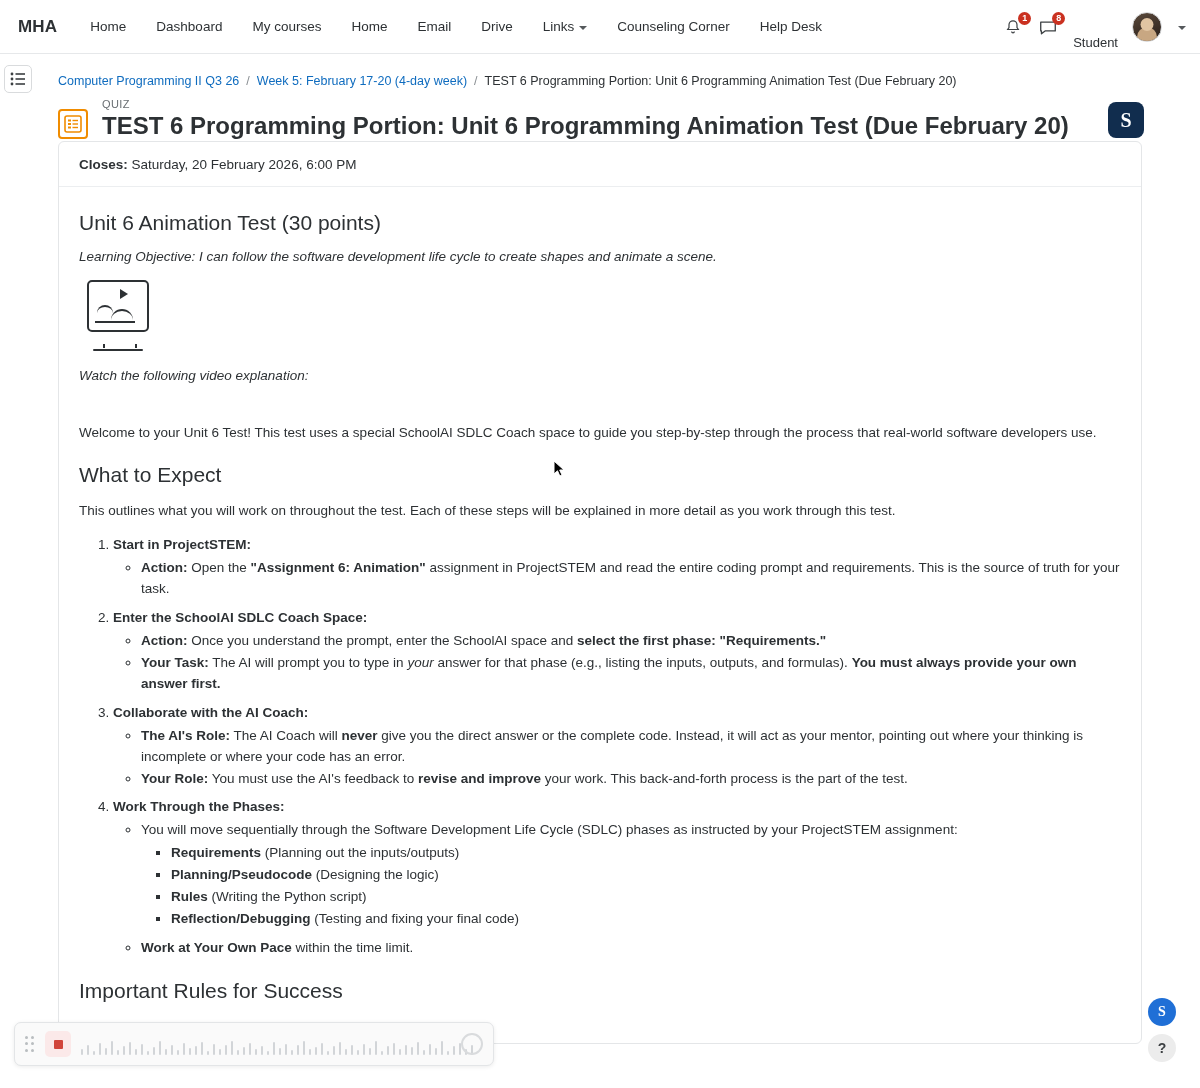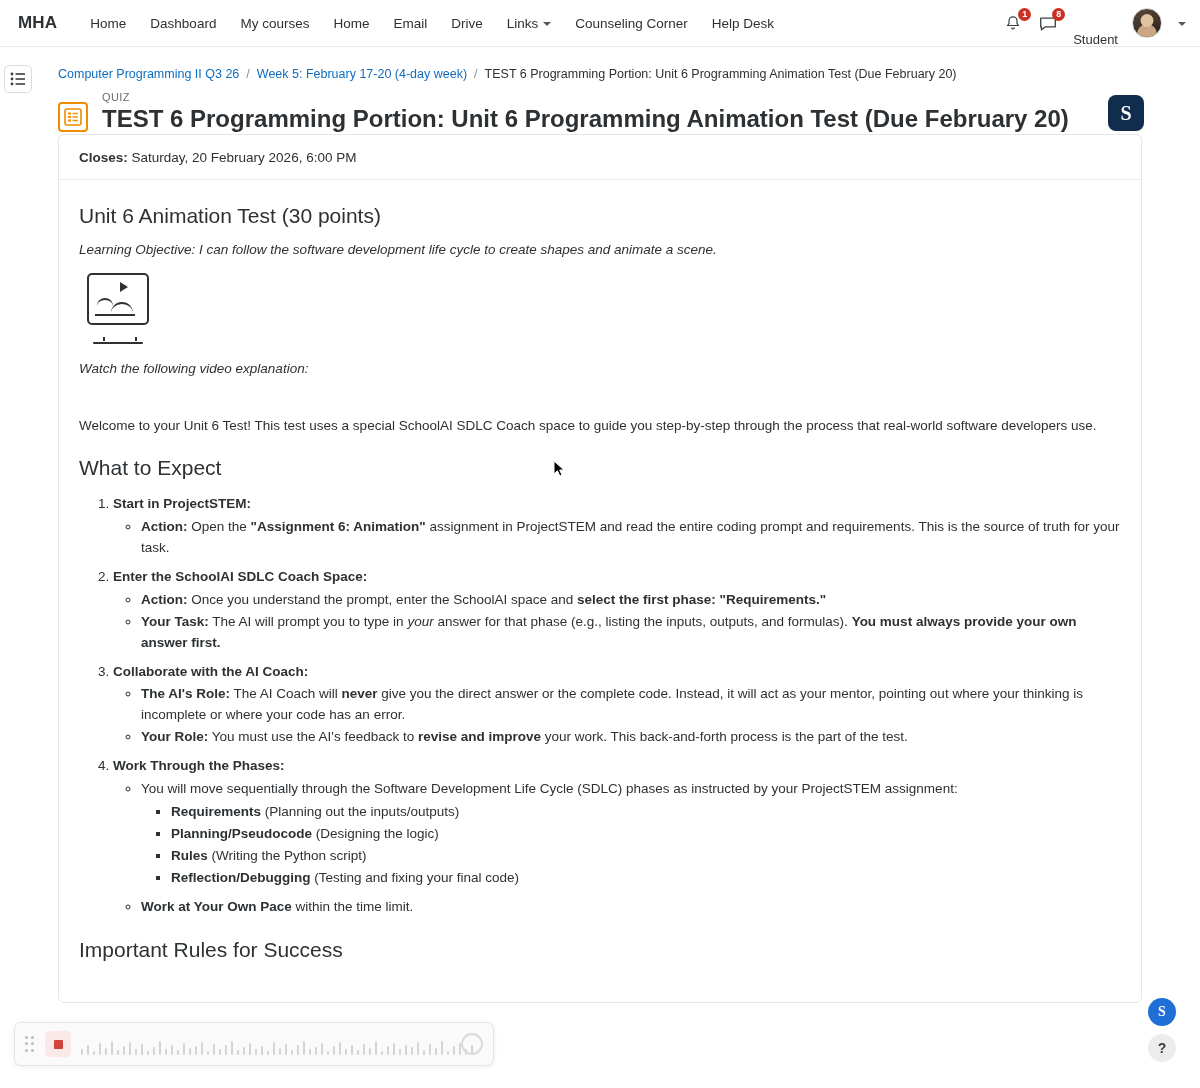--- a/index.html
+++ b/index.html
@@ -8,37 +8,37 @@
     width: 1200px; height: 1088px;
     font-family: "Liberation Sans", sans-serif;
     color: #2d3134;
     background: #ffffff;
     overflow: hidden;
     position: relative;
   }
 
   
   .navbar {
-    height: 47px;
+    height: 54px;
     border-bottom: 1px solid #e6e8ea;
     display: flex;
     align-items: center;
     padding: 0 14px 0 18px;
     background: #fff;
     position: relative;
     z-index: 40;
   }
   .brand {
     font-size: 17px;
     font-weight: 700;
     color: #2d3134;
     letter-spacing: .2px;
     margin-right: 22px;
   }
-  .nav-items { display: flex; align-items: center; gap: 2px; }
+  .nav-items { display: flex; align-items: center; gap: 8px; }
   .nav-item {
     font-size: 13.5px;
     color: #2d3134;
     padding: 6px 11px;
     white-space: nowrap;
     cursor: pointer;
     border-radius: 4px;
     display: flex; align-items: center; gap: 5px;
   }
   .caret {
@@ -407,20 +407,21 @@
           <span class="play"></span>
           <span class="hill"></span>
         </div>
         <div class="media-stand"></div>
 
         <div class="watch-line">Watch the following video explanation:</div>
 
         <p>Welcome to your Unit 6 Test!  This test uses a special SchoolAI SDLC Coach space to guide you step-by-step through the process that real-world software developers use.</p>
 
         <h2 class="tight">What to Expect</h2>
+        <p>This outlines what you will work on throughout the test.  Each of these steps will be explained in more detail as you work through this test.</p>
 
         <ol>
           <li>
             <b>Start in ProjectSTEM:</b>
             <ul>
               <li>
                 <b>Action:</b><span> Open the </span><b>"Assignment 6: Animation"</b><span> assignment in ProjectSTEM and read the entire coding prompt and requirements. This is the source of truth for your task.</span>
               </li>
             </ul>
           </li>

